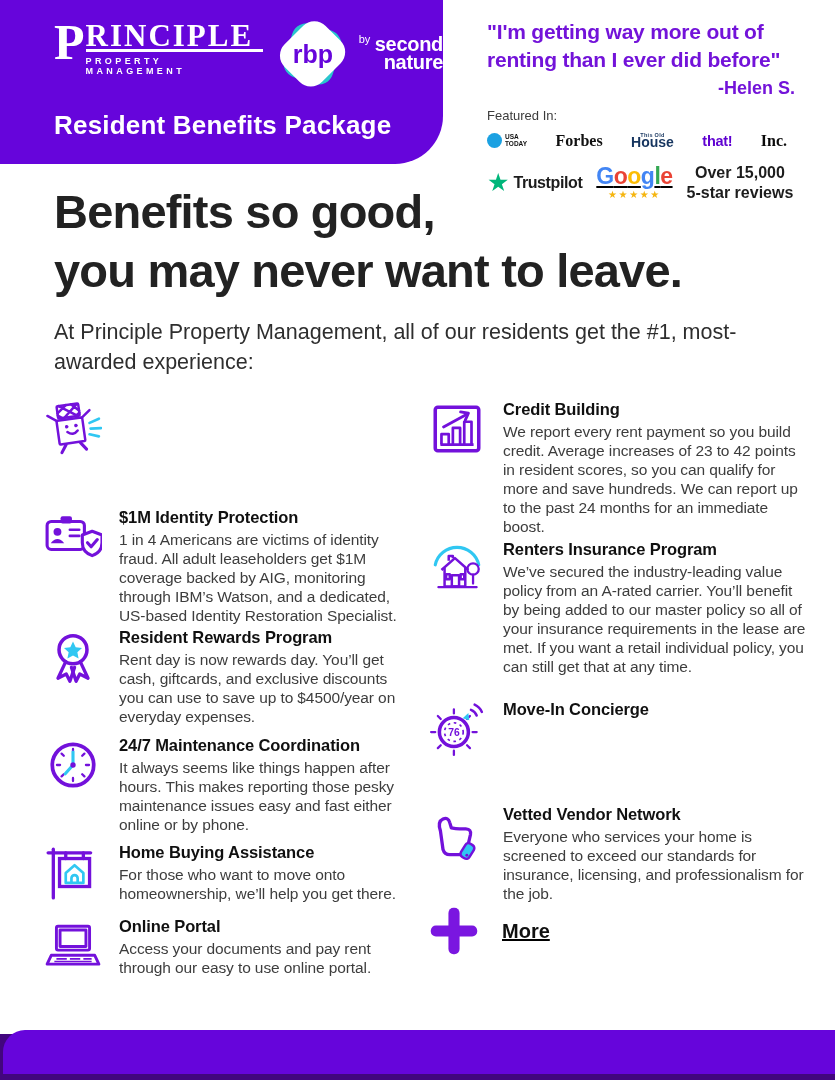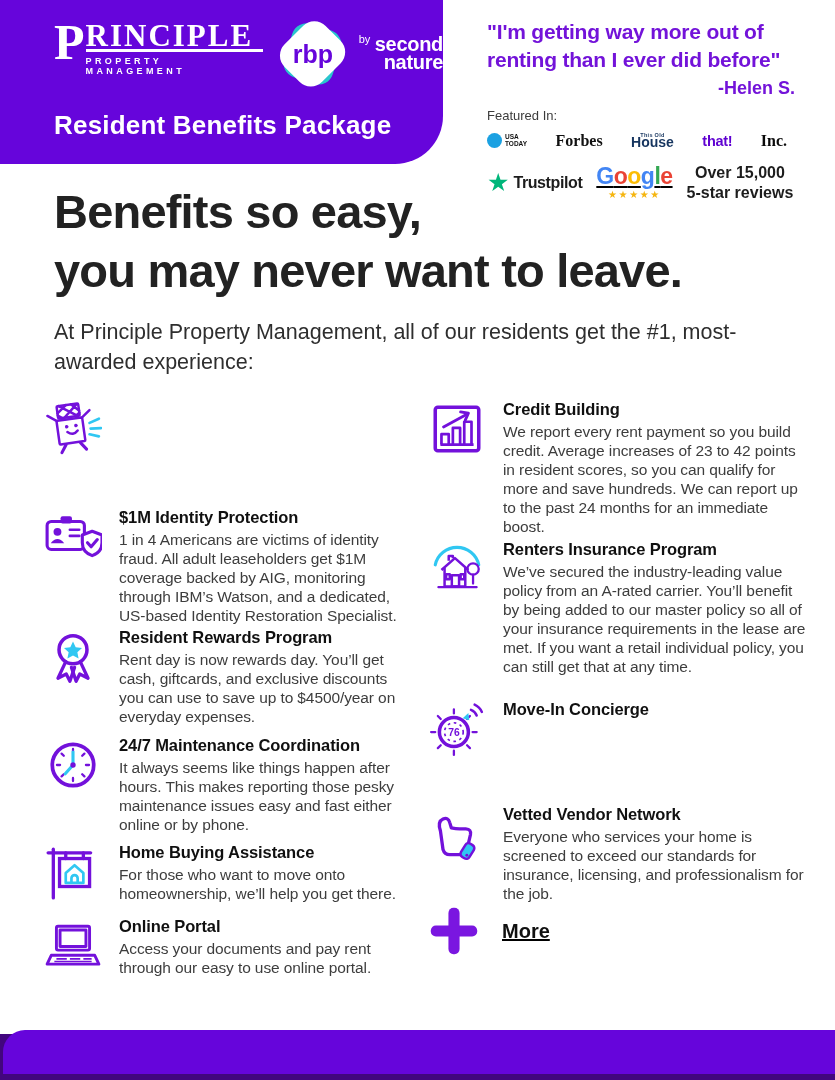--- a/index.html
+++ b/index.html
@@ -128,21 +128,21 @@
         <div class="g-stars">★★★★★</div>
       </div>
       <div class="review-count">
         <div>Over 15,000</div>
         <div>5-star reviews</div>
       </div>
     </div>
   </div>
 
   <div class="headline">
-    <div>Benefits so easy,</div>
+    <div>Benefits so good,</div>
     <div>you may never want to leave.</div>
   </div>
   <div class="subheadline">At Principle Property Management, all of our residents get the #1, most-awarded experience:</div>
 
   <div class="benefit col-l" style="top:398px;">
     <svg class="icon" viewBox="0 0 56 56">
       <g transform="rotate(-8 28 28)">
         <g stroke="#7311DB" stroke-width="2.4" fill="none" stroke-linecap="round" stroke-linejoin="round">
           <rect x="15" y="6" width="21" height="12" rx="1"></rect>
           <path d="M17 6 L34 18 M34 7 L21 18 M24 6 L15 13 M29 6 L36 13 M15 15 L19 18 M32 18 L36 15"></path>

